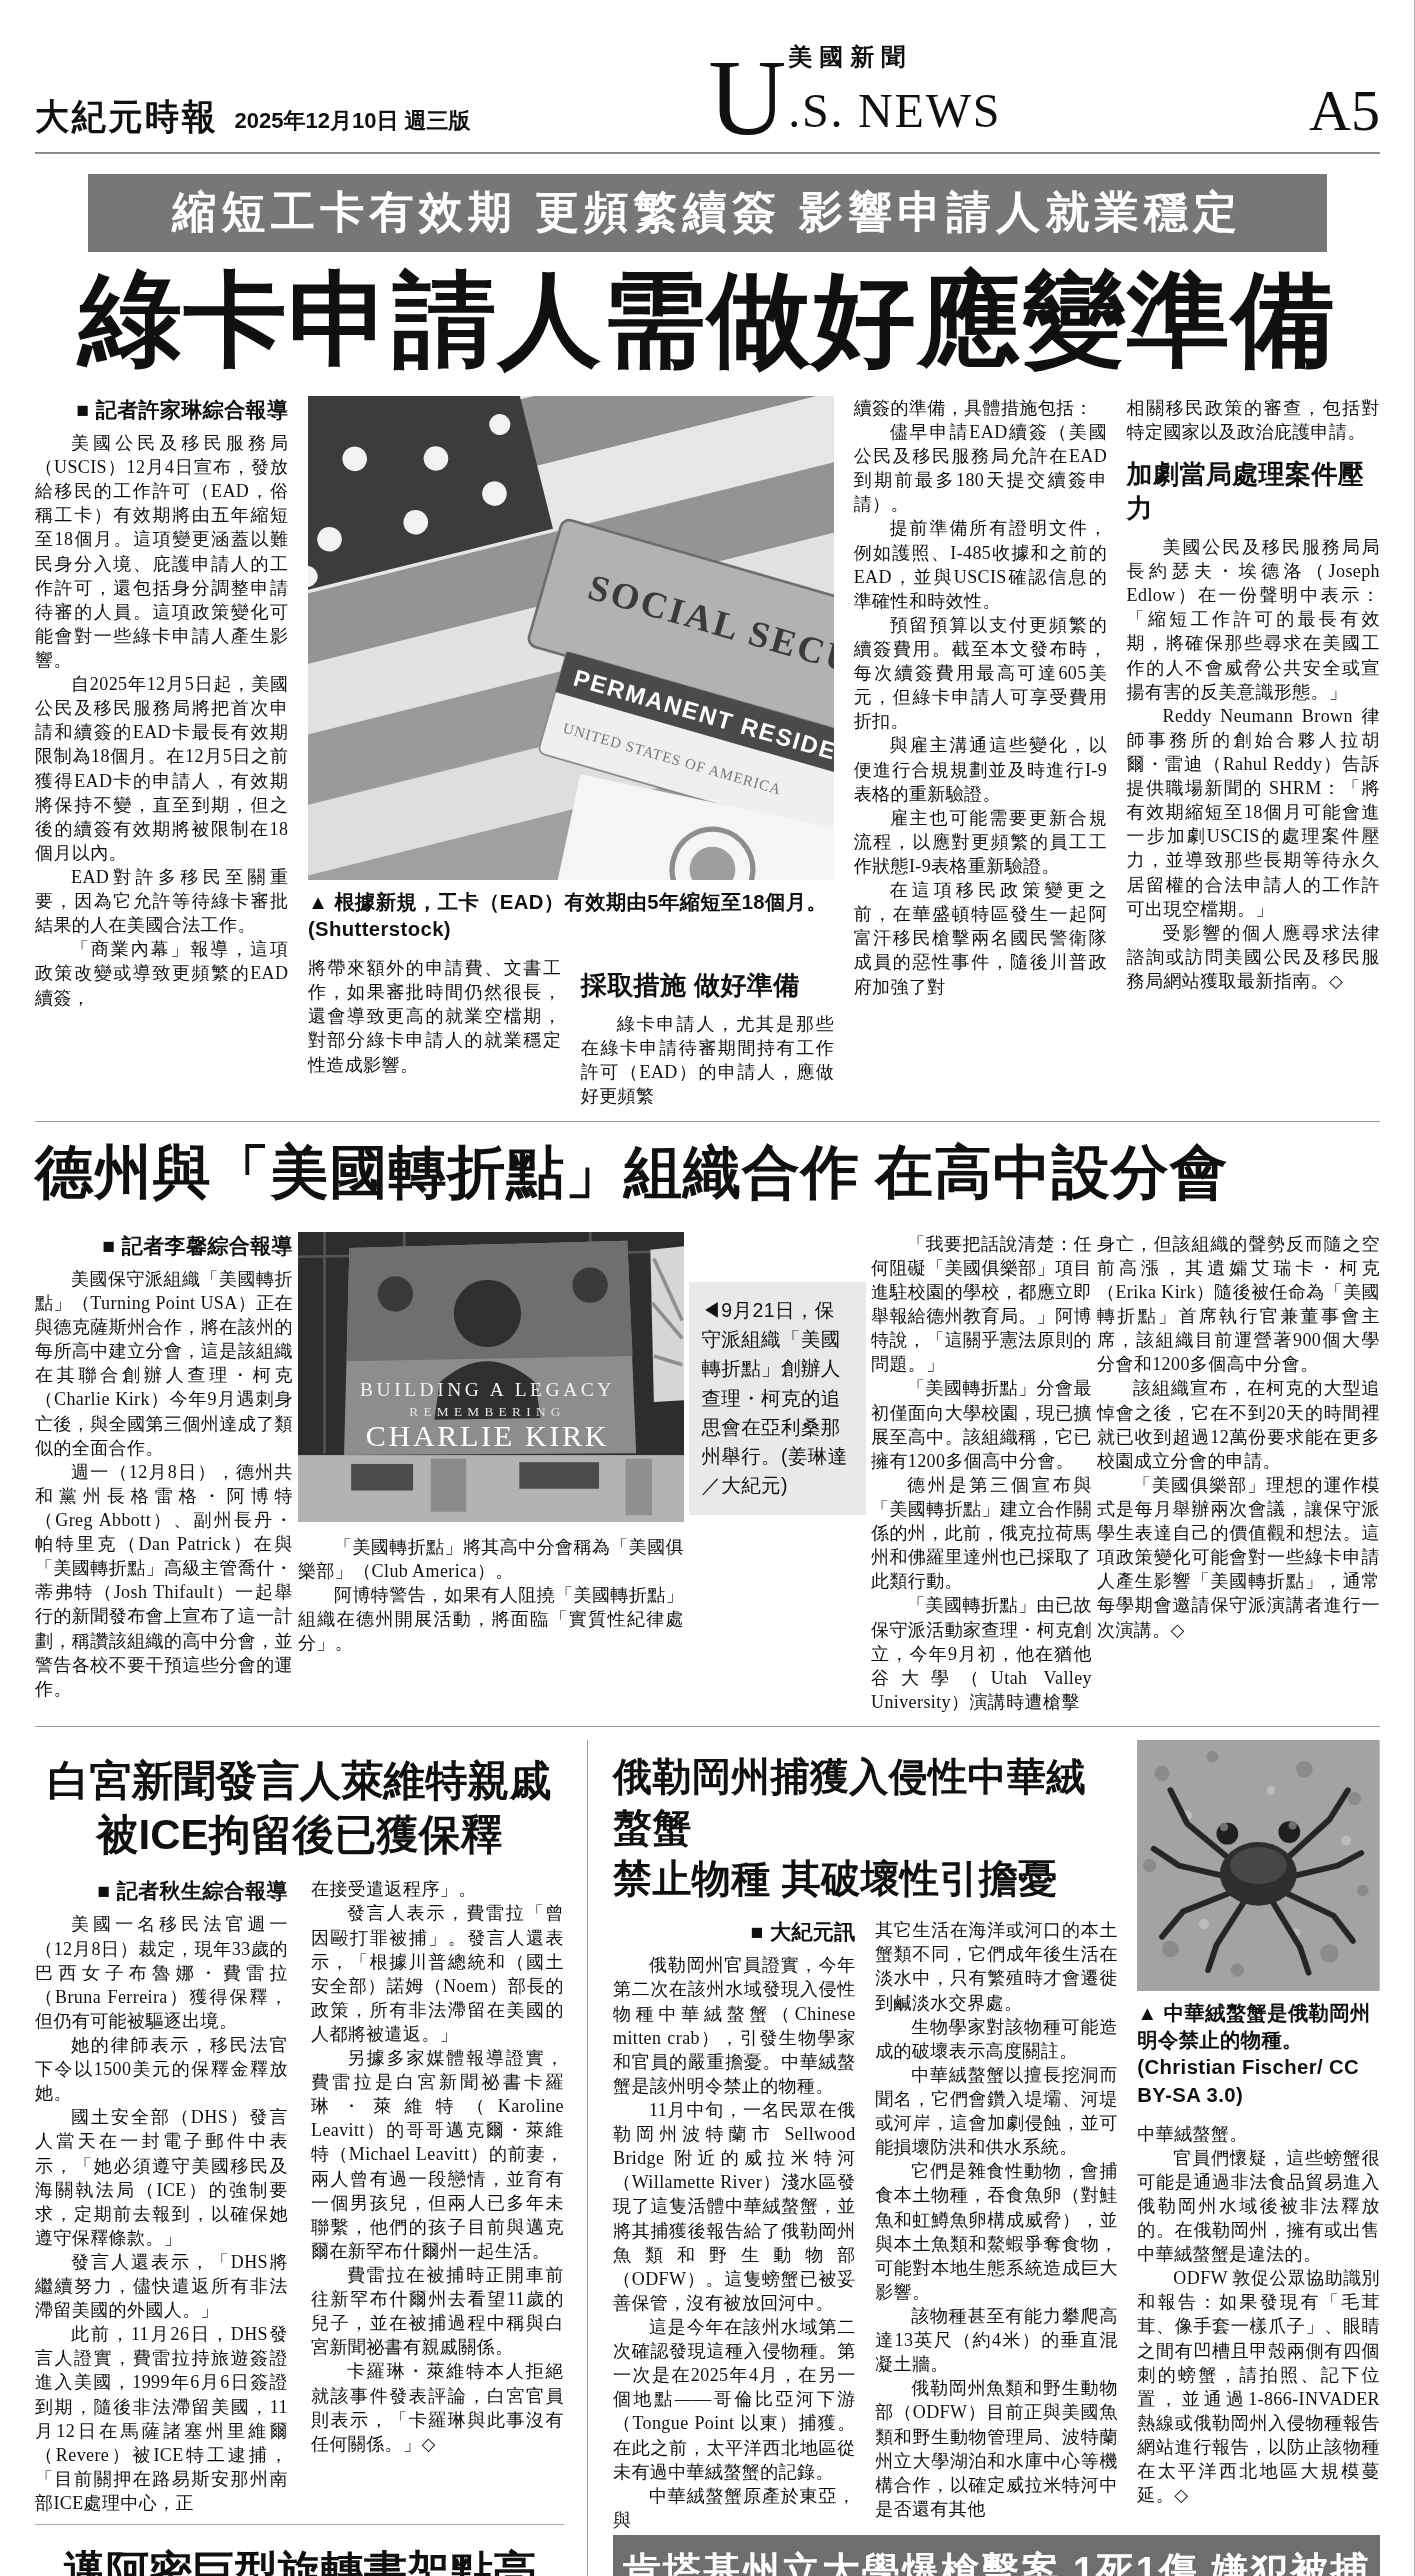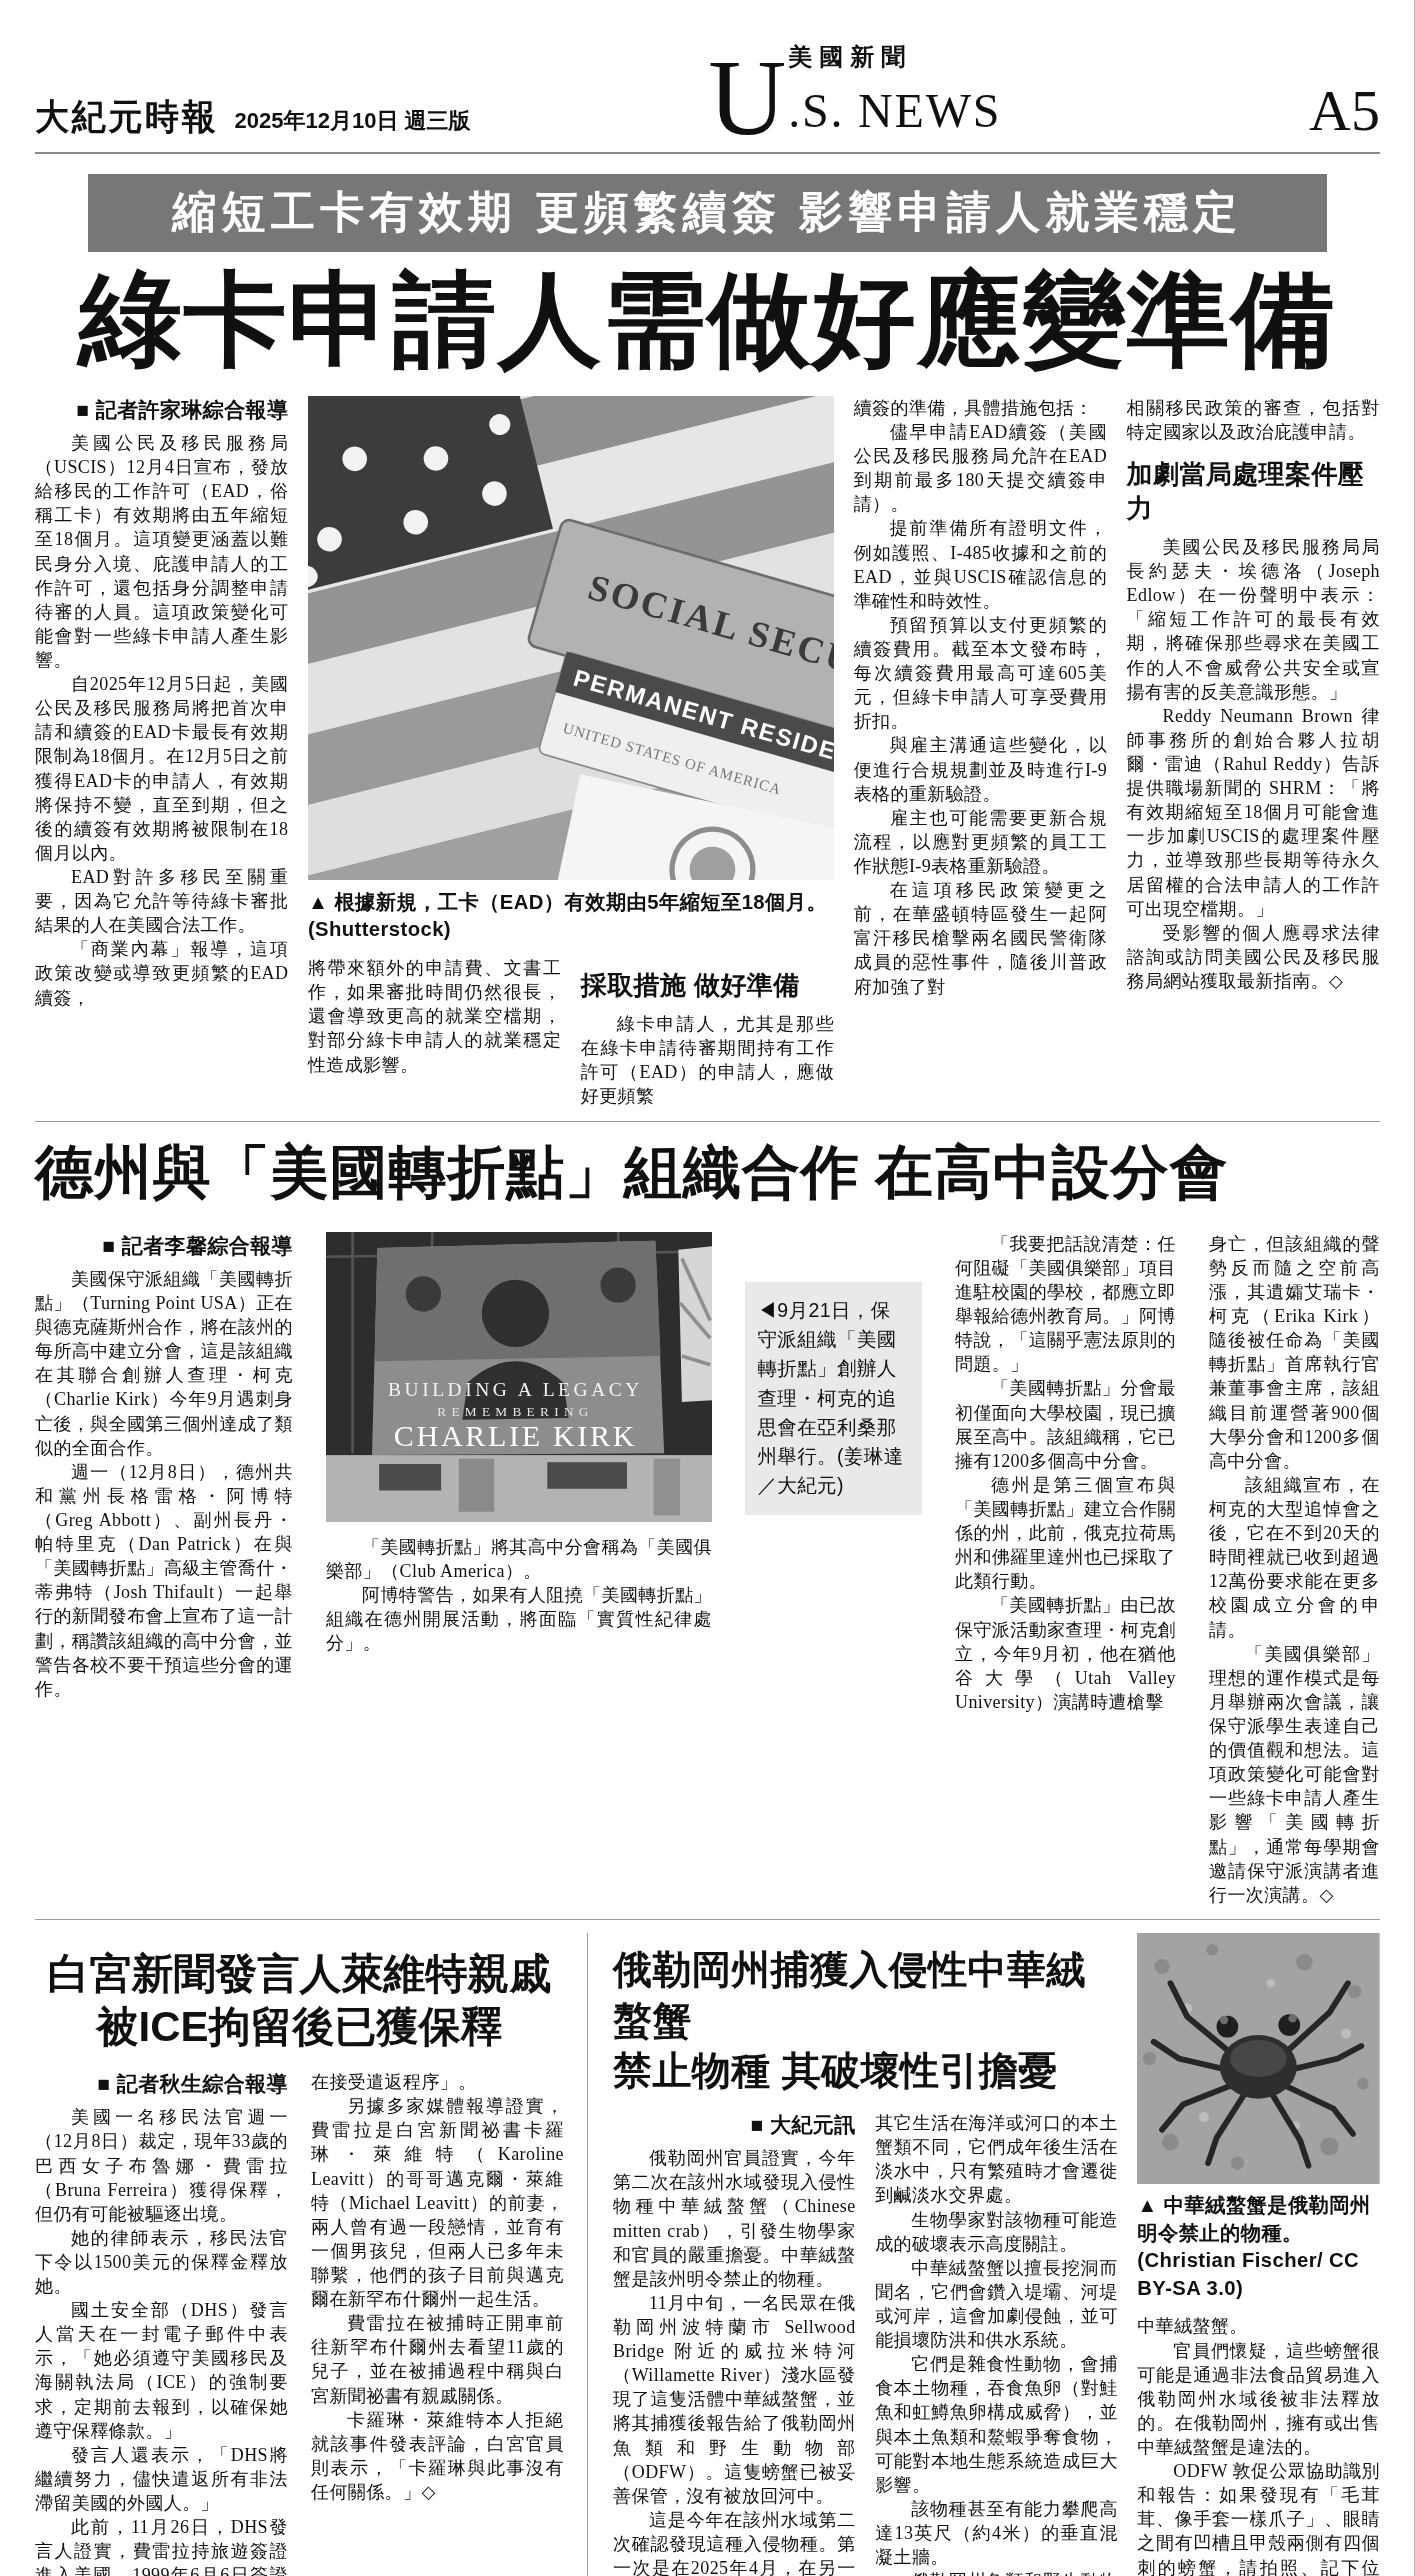--- a/index.html
+++ b/index.html
@@ -39,21 +39,21 @@
   .a1-col1{grid-column:1;grid-row:1/3;}
   .a1-photo{grid-column:2/4;grid-row:1;}
   .a1-col2{grid-column:2;grid-row:2;}
   .a1-col3{grid-column:3;grid-row:2;}
   .a1-col4{grid-column:4;grid-row:1/3;}
   .a1-col5{grid-column:5;grid-row:1/3;}
   .photo-frame{width:100%;display:block;}
   
   .headline-2{font-size:58px;font-weight:bold;letter-spacing:0.9px;margin:8.8px 0 19.5px 0;
               white-space:nowrap;}
-  .a2-body{display:grid;grid-template-columns:258px 386px 177px 221px 1fr;column-gap:33px;}
+  .a2-body{display:grid;grid-template-columns:258px 386px 177px 221px 1fr;column-gap:5px;}
   .caption-box{background:#e9e9e9;font-family:"Liberation Sans",sans-serif;font-size:19.5px;
                line-height:1.5;padding:14px 12.4px;margin-top:50px;}
   .below-photo{margin-top:12.4px;}
   
   .bottom{display:grid;grid-template-columns:553px 1fr;column-gap:25px;margin-top:5.3px;}
   .bottom-left{border-right:1.3px solid #9b9b9b;padding-right:23px;}
   .headline-c{font-family:"Liberation Sans",sans-serif;font-weight:bold;font-size:42px;
               text-align:center;line-height:1.28;margin:14px 0 16px 0;}
   .headline-serif-c{font-weight:bold;font-size:43px;text-align:center;line-height:1.35;
                     margin:17.7px 0 17.7px 0;}
@@ -281,20 +281,21 @@
                 <p class="para">美國一名移民法官週一（12月8日）裁定，現年33歲的巴西女子布魯娜・費雷拉（Bruna Ferreira）獲得保釋，但仍有可能被驅逐出境。</p>
                 <p class="para">她的律師表示，移民法官下令以1500美元的保釋金釋放她。</p>
                 <p class="para">國土安全部（DHS）發言人當天在一封電子郵件中表示，「她必須遵守美國移民及海關執法局（ICE）的強制要求，定期前去報到，以確保她遵守保釋條款。」</p>
                 <p class="para">發言人還表示，「DHS將繼續努力，儘快遣返所有非法滯留美國的外國人。」</p>
                 <p class="para">此前，11月26日，DHS發言人證實，費雷拉持旅遊簽證進入美國，1999年6月6日簽證到期，隨後非法滯留美國，11月12日在馬薩諸塞州里維爾（Revere）被ICE特工逮捕，「目前關押在路易斯安那州南部ICE處理中心，正</p>
               </div>
           </div>
           <div>
             <div>
                 <p class="para cont">在接受遣返程序」。</p>
+                <p class="para">發言人表示，費雷拉「曾因毆打罪被捕」。發言人還表示，「根據川普總統和（國土安全部）諾姆（Noem）部長的政策，所有非法滯留在美國的人都將被遣返。」</p>
                 <p class="para">另據多家媒體報導證實，費雷拉是白宮新聞祕書卡羅琳・萊維特（Karoline Leavitt）的哥哥邁克爾・萊維特（Michael Leavitt）的前妻，兩人曾有過一段戀情，並育有一個男孩兒，但兩人已多年未聯繫，他們的孩子目前與邁克爾在新罕布什爾州一起生活。</p>
                 <p class="para">費雷拉在被捕時正開車前往新罕布什爾州去看望11歲的兒子，並在被捕過程中稱與白宮新聞祕書有親戚關係。</p>
                 <p class="para">卡羅琳・萊維特本人拒絕就該事件發表評論，白宮官員則表示，「卡羅琳與此事沒有任何關係。」◇</p>
               </div>
           </div>
         </div>
       </div>
 
       <hr class="thin-rule">
 

